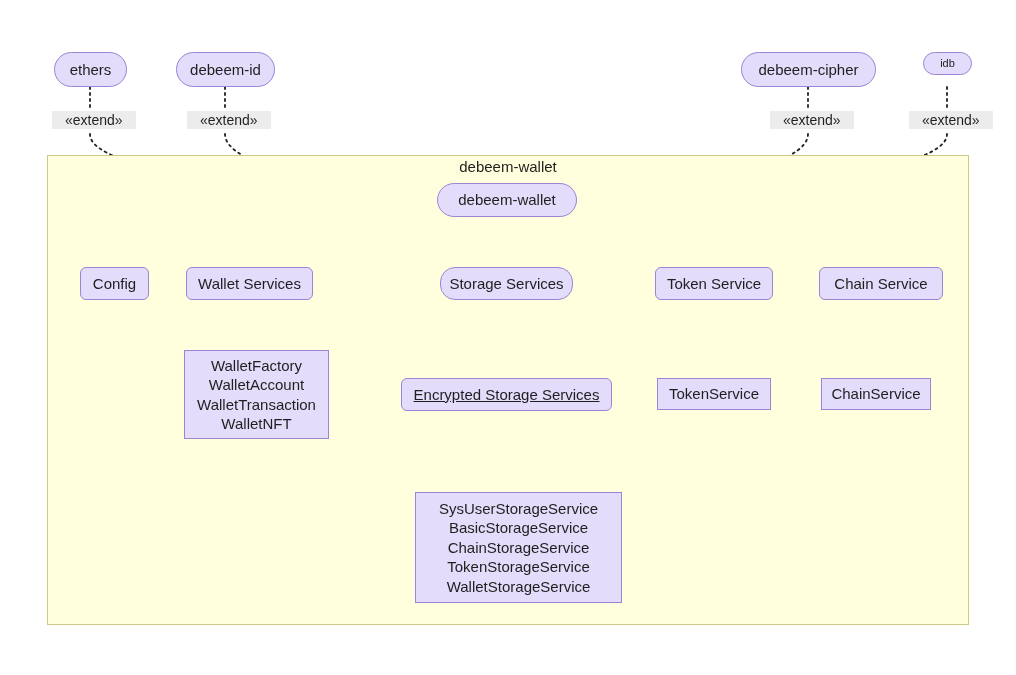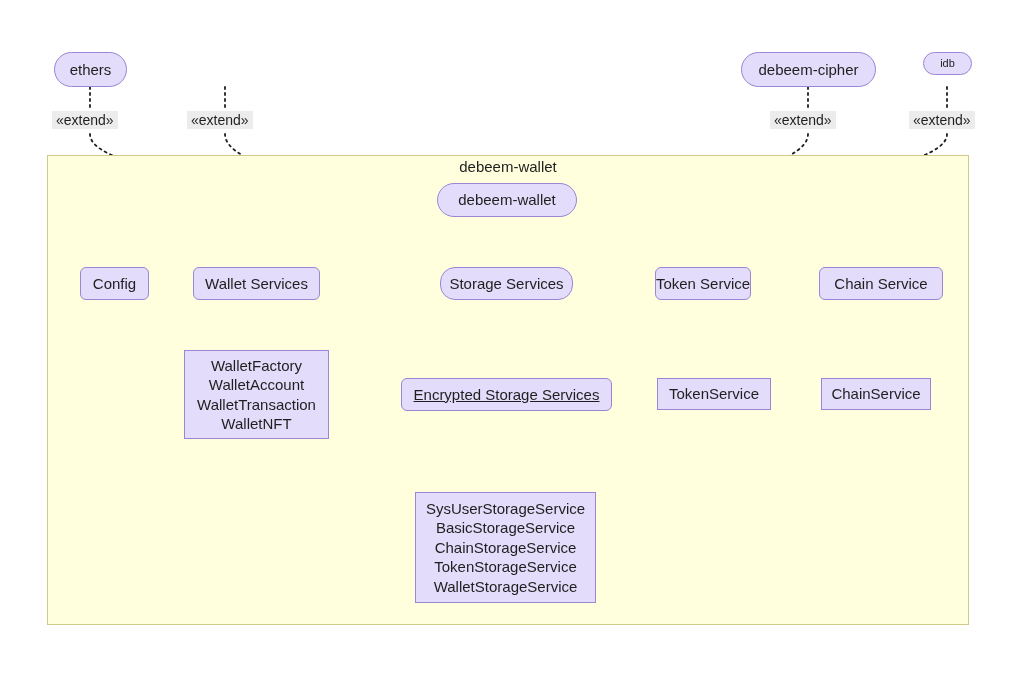--- a/index.html
+++ b/index.html
@@ -81,21 +81,21 @@
     font-size: 15px;
     color: #1f1f1f;
     z-index: 2;
   }
   
   .edge-label {
     position: absolute;
     background: #ececec;
     color: #1f1f1f;
     font-size: 14px;
-    padding: 1px 4px;
+    padding: 1px 13px;
     white-space: nowrap;
     z-index: 4;
   }
 </style>
 </head>
 <body>
 
 <div id="diagram-root">
 
   <div id="subgraph-container"></div>
@@ -139,47 +139,48 @@
     </g>
   </svg>
 
   <div class="edge-label" style="left:52px;  top:111px;">«extend»</div>
   <div class="edge-label" style="left:187px; top:111px;">«extend»</div>
   <div class="edge-label" style="left:770px; top:111px;">«extend»</div>
   <div class="edge-label" style="left:909px; top:111px;">«extend»</div>
 
   <div class="node stadium" style="left:54px;  top:52px;  width:73px;  height:35px; font-size:15px;">ethers</div>
 
+  <div class="node stadium" style="left:176px; top:52px;  width:99px;  height:35px; font-size:15px;">debeem-id</div>
 
   <div class="node stadium" style="left:741px; top:52px;  width:135px; height:35px; font-size:15px;">debeem-cipher</div>
 
   <div class="node stadium" style="left:923px; top:52px;  width:49px;  height:23px; font-size:11px;">idb</div>
 
   <div class="node stadium" style="left:437px; top:183px; width:140px; height:34px; font-size:15px;">debeem-wallet</div>
 
   <div class="node round" style="left:80px;  top:267px; width:69px;  height:33px; font-size:15px;">Config</div>
 
-  <div class="node round" style="left:193px; top:267px; width:127px; height:33px; font-size:15px;">Wallet Services</div>
+  <div class="node round" style="left:186px; top:267px; width:127px; height:33px; font-size:15px;">Wallet Services</div>
 
   <div class="node round" style="left:440px; top:267px; width:133px; height:33px; font-size:15px;border-radius:15px;">Storage Services</div>
 
-  <div class="node round" style="left:655px; top:267px; width:96px; height:33px; font-size:15px;">Token Service</div>
+  <div class="node round" style="left:655px; top:267px; width:118px; height:33px; font-size:15px;">Token Service</div>
 
   <div class="node round" style="left:819px; top:267px; width:124px; height:33px; font-size:15px;">Chain Service</div>
 
   <div class="node round" style="left:401px; top:378px; width:211px; height:33px; font-size:15px;text-decoration:underline;">Encrypted Storage Services</div>
 
   <div class="node sharp leaf-list" style="left:184px; top:350px; width:145px; height:89px; font-size:15px;">
     <span class="node-line">WalletFactory</span>
     <span class="node-line">WalletAccount</span>
     <span class="node-line">WalletTransaction</span>
     <span class="node-line">WalletNFT</span>
   </div>
 
-  <div class="node sharp leaf-list" style="left:415px; top:492px; width:181px; height:111px; font-size:15px;">
+  <div class="node sharp leaf-list" style="left:415px; top:492px; width:207px; height:111px; font-size:15px;">
     <span class="node-line">SysUserStorageService</span>
     <span class="node-line">BasicStorageService</span>
     <span class="node-line">ChainStorageService</span>
     <span class="node-line">TokenStorageService</span>
     <span class="node-line">WalletStorageService</span>
   </div>
 
   <div class="node sharp" style="left:657px; top:378px; width:114px; height:32px; font-size:15px;">TokenService</div>
 
   <div class="node sharp" style="left:821px; top:378px; width:110px; height:32px; font-size:15px;">ChainService</div>

